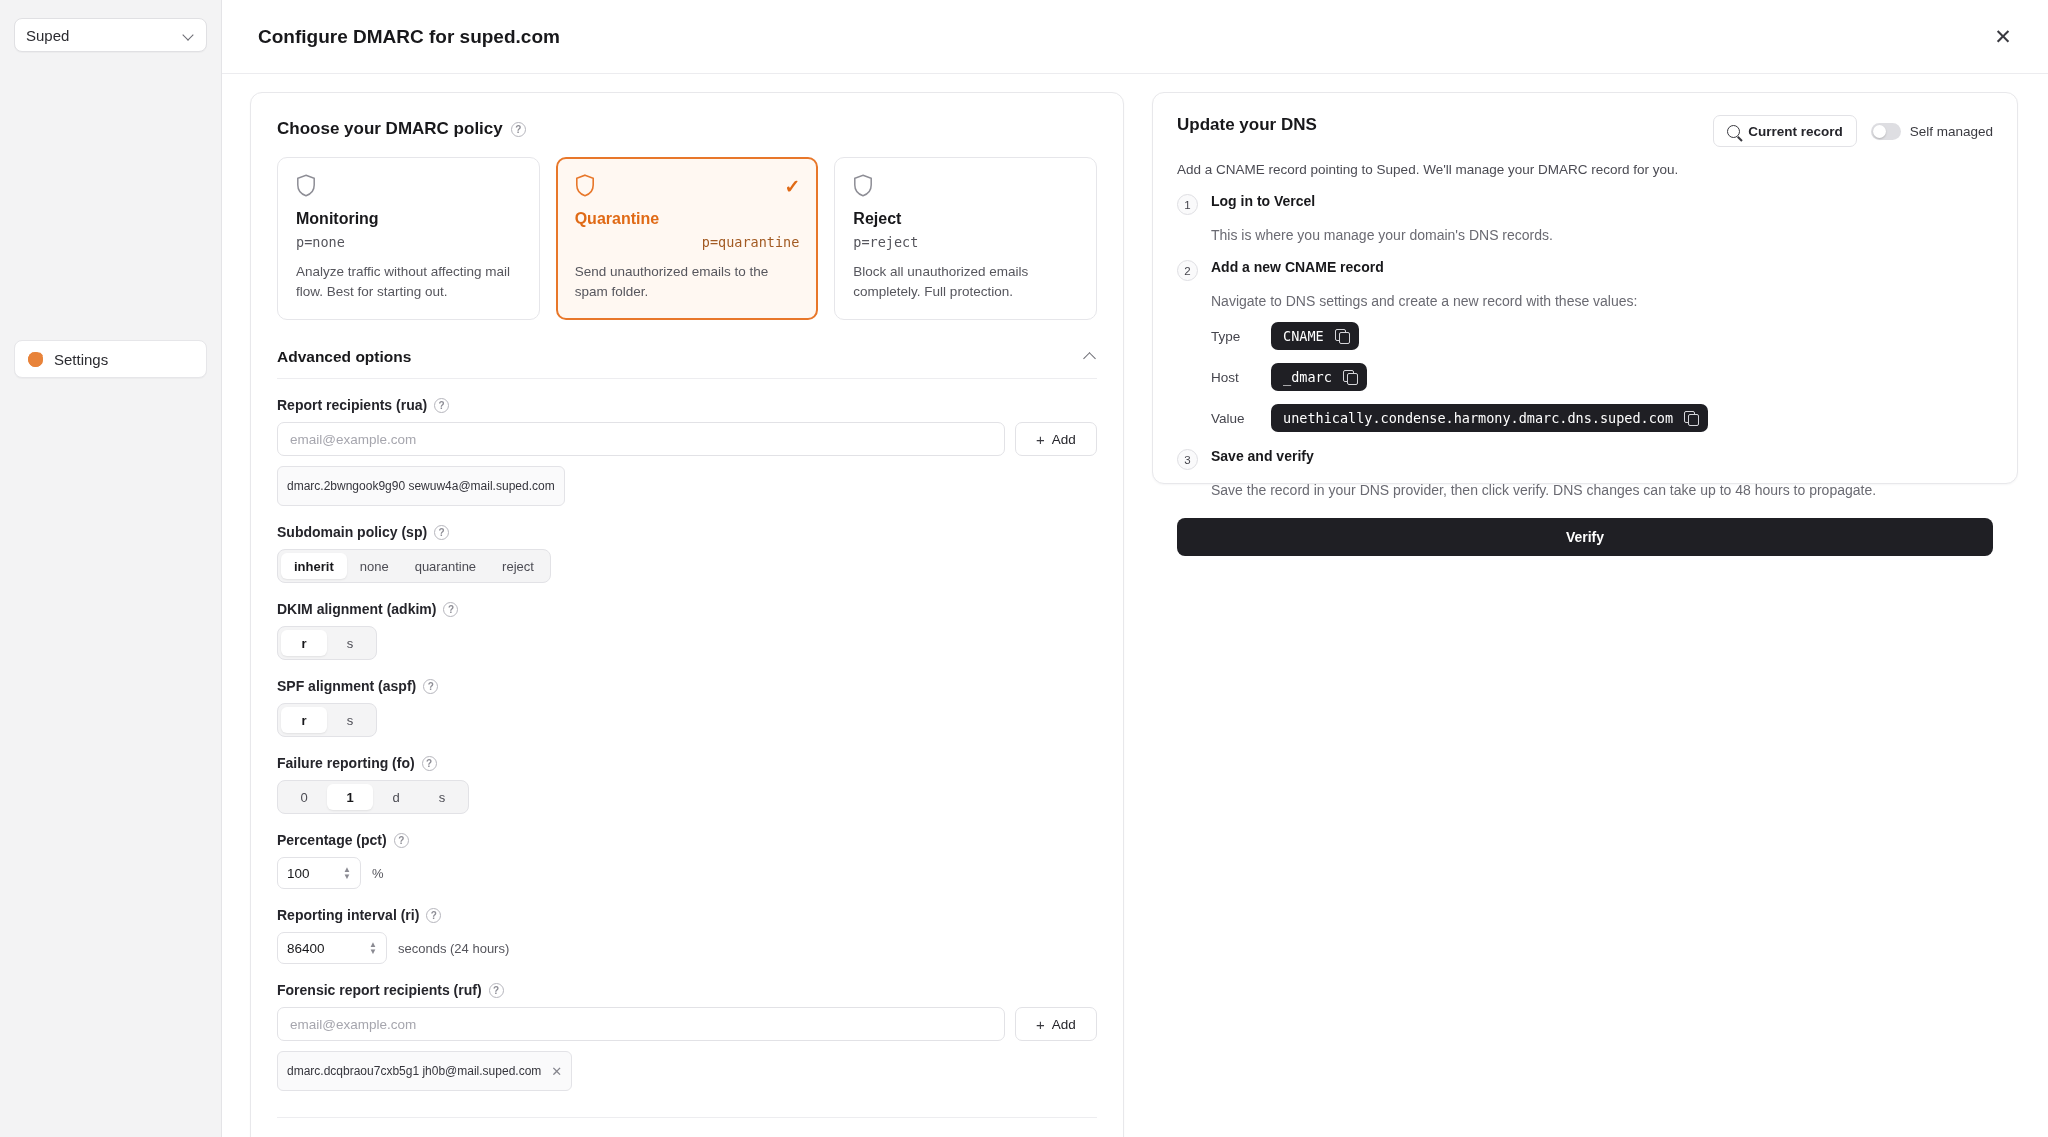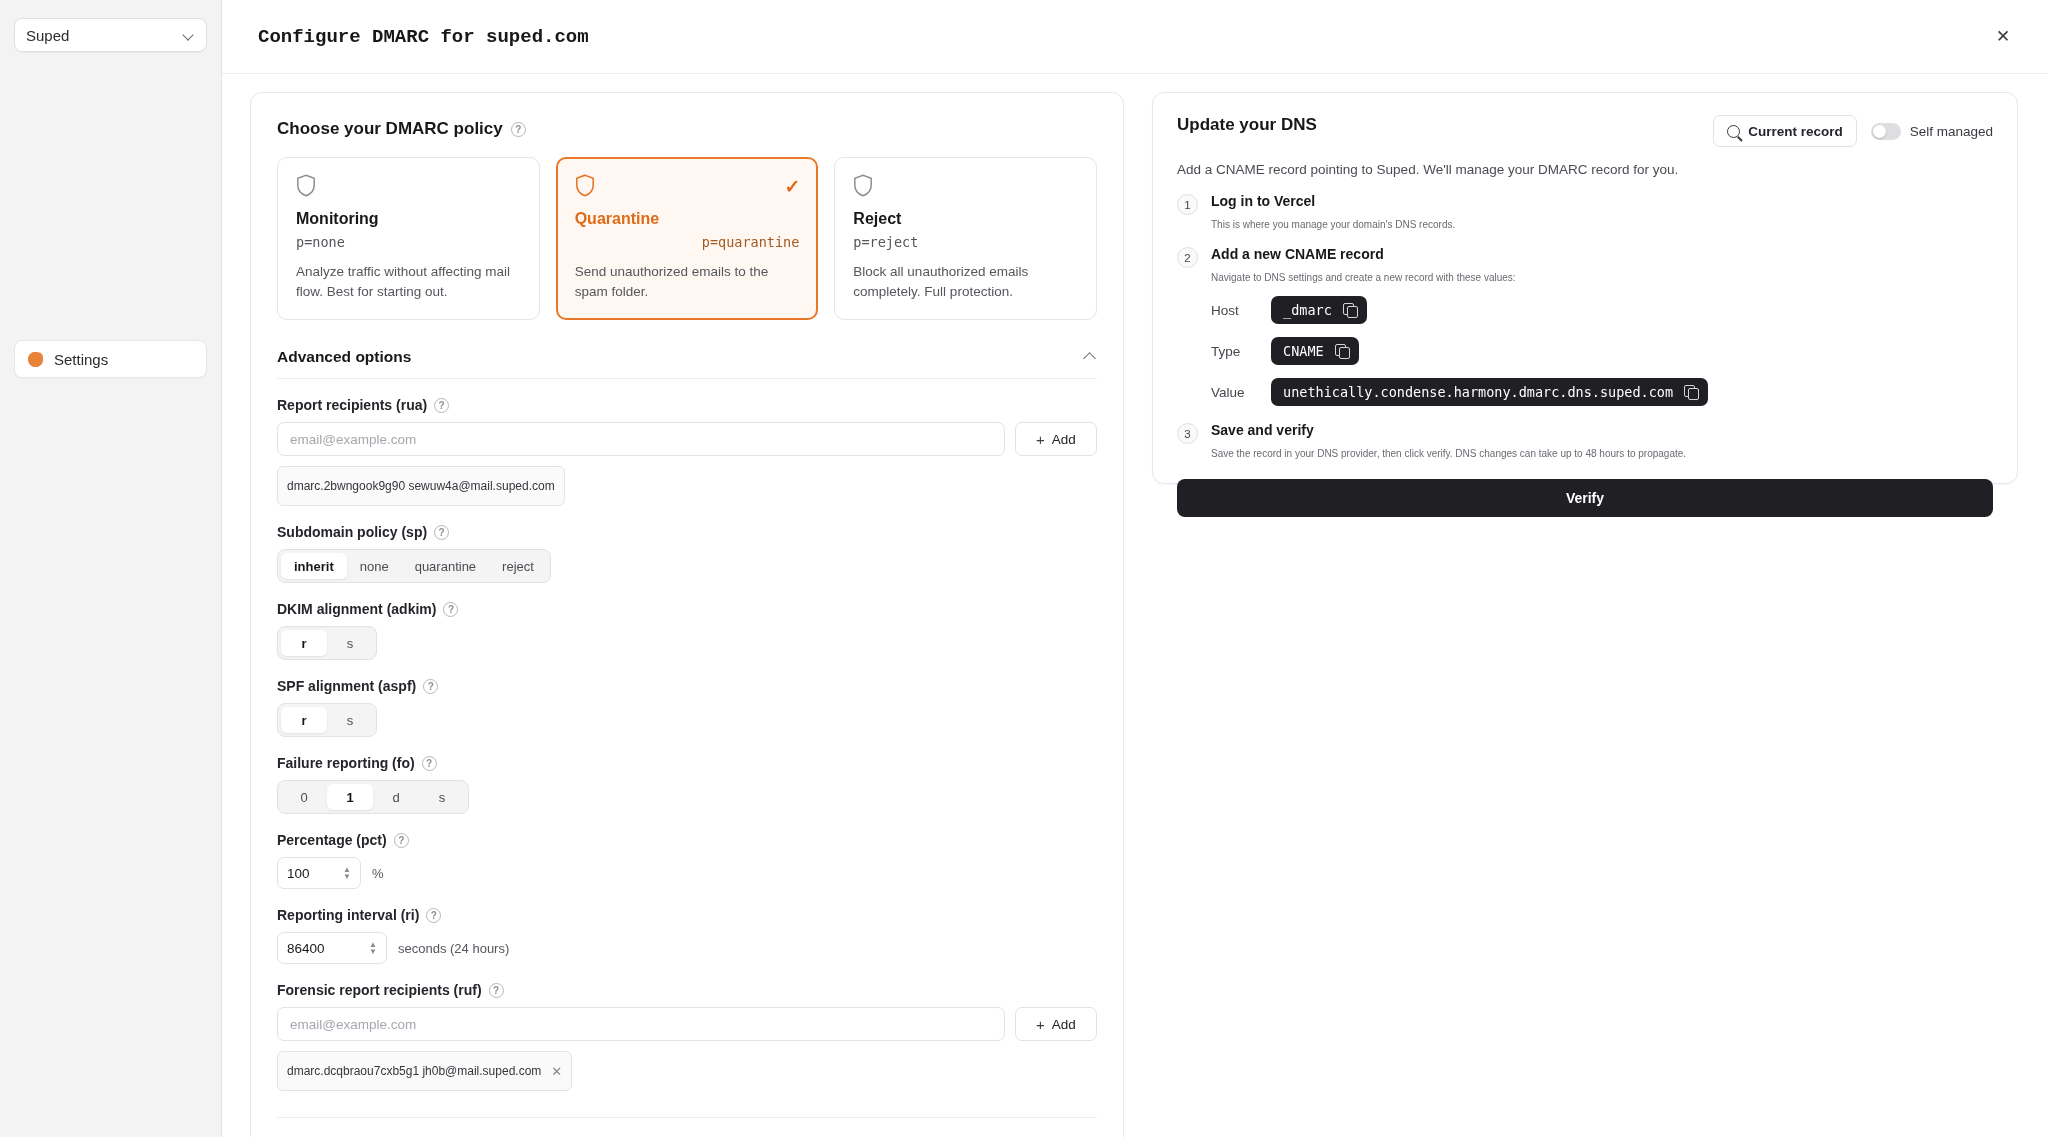--- a/index.html
+++ b/index.html
@@ -48,21 +48,20 @@
 
   
   .modal {
     position: absolute; left: 222px; top: 0; width: 1826px; height: 1137px;
     background: #ffffff;
   }
   .modal-header {
     height: 74px; border-bottom: 1px solid #ececef;
     display: flex; align-items: center; justify-content: space-between;
     padding: 0 28px 0 36px;
-    font-family: Liberation Mono, monospace;
   }
   .modal-title { font-size: 19px; font-weight: 700; color: #18181b; }
   .close-btn {
     width: 34px; height: 34px; border-radius: 7px; display: flex; align-items: center; justify-content: center;
     color: #3a3a40; font-size: 21px; line-height: 1; cursor: pointer; background: transparent;
   }
 
   .modal-body { display: flex; gap: 28px; padding: 18px 28px 0 28px; }
 
   .card {
@@ -172,21 +171,21 @@
 
   .right-sub { margin-top: 15px; font-size: 13.5px; color: #4b4b53; }
 
   .step { display: flex; gap: 13px; margin-top: 16px; }
   .step-num {
     width: 21px; height: 21px; border-radius: 50%; border: 1px solid #dfdfe3; background: #fafafb;
     font-size: 11.5px; color: #45454d; display: flex; align-items: center; justify-content: center;
     flex: 0 0 auto; margin-top: 1px;
   }
   .step-title { font-size: 14px; font-weight: 600; color: #18181b; }
-  .step-desc { margin-top: 10px; font-size: 10px; color: #6a6a72; }
+  .step-desc { margin-top: 18px; font-size: 14px; color: #6a6a72; }
 
   .kv { display: flex; align-items: center; gap: 18px; margin-top: 13px; }
   .kv-label { width: 42px; font-size: 13.5px; color: #45454d; }
   .code-pill {
     display: inline-flex; align-items: center; gap: 11px;
     background: #1f1f24; color: #ffffff; border-radius: 7px; padding: 6px 10px 6px 12px;
     font-family: "DejaVu Sans Mono", monospace; font-size: 13.5px;
   }
   .copy-ico { width: 14px; height: 14px; position: relative; flex: 0 0 auto; cursor: pointer; }
   .copy-ico::before {
@@ -416,31 +415,31 @@
           </div>
         </div>
 
         <div class="step">
           <div class="step-num">2</div>
           <div>
             <div class="step-title">Add a new CNAME record</div>
             <div class="step-desc">Navigate to DNS settings and create a new record with these values:</div>
 
             <div class="kv">
+              <div class="kv-label">Type</div>
+              <div class="code-pill">
+                <span>CNAME</span>
+                <span class="copy-ico"></span>
+              </div>
+            </div>
+
+            <div class="kv">
               <div class="kv-label">Host</div>
               <div class="code-pill">
                 <span>_dmarc</span>
-                <span class="copy-ico"></span>
-              </div>
-            </div>
-
-            <div class="kv">
-              <div class="kv-label">Type</div>
-              <div class="code-pill">
-                <span>CNAME</span>
                 <span class="copy-ico"></span>
               </div>
             </div>
 
             <div class="kv">
               <div class="kv-label">Value</div>
               <div class="code-pill">
                 <span>unethically.condense.harmony.dmarc.dns.suped.com</span>
                 <span class="copy-ico"></span>
               </div>

